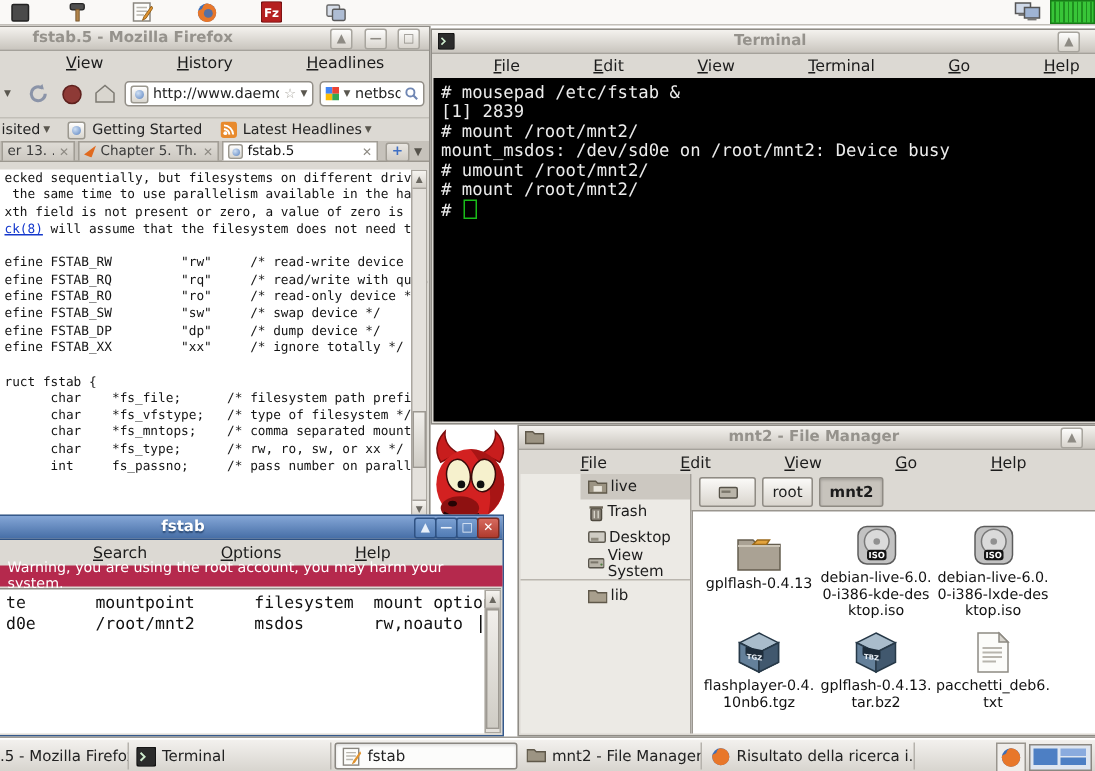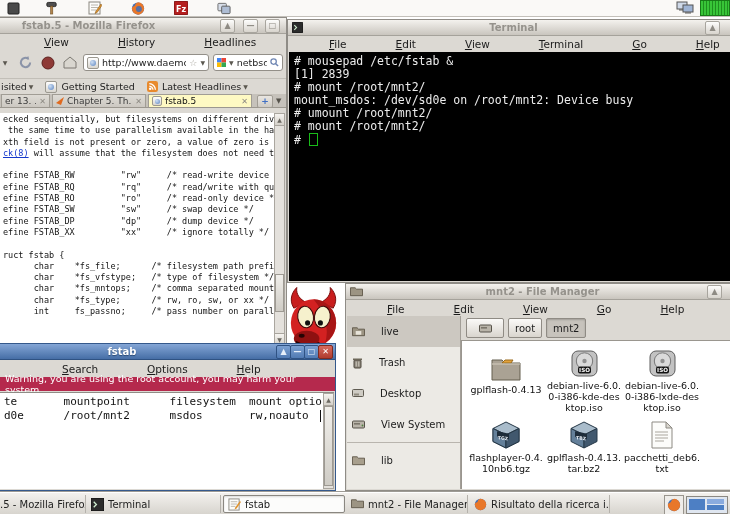--- a/index.html
+++ b/index.html
@@ -28,45 +28,45 @@
         display:flex;align-items:center;font-size:9.5px;color:#222;box-sizing:border-box;padding:0 3px;}
   .fav{width:10px;height:10px;border:1px solid #9b988f;border-radius:2px;
        background:linear-gradient(#fefefe,#d9d6cf);display:inline-flex;align-items:center;justify-content:center;flex:none;}
   .dot{width:6px;height:6px;border-radius:50%;background:radial-gradient(circle at 35% 35%,#cfe0f4,#5b83c0);}
   .caret{font-size:6px;color:#5a574f;}
   #ff-bm{height:15px;display:flex;align-items:center;position:relative;font-size:9.5px;color:#222;}
   #ff-tabs{height:13px;background:#c6c2bb;position:relative;border-bottom:1px solid #9b978f;}
   .tab{position:absolute;top:0;height:13px;background:linear-gradient(#dedbd5,#ccc8c1);border:1px solid #a19d95;
        border-bottom:none;display:flex;align-items:center;font-size:9px;color:#3a3a3a;
        box-sizing:border-box;padding:0 3px;overflow:hidden;white-space:nowrap;}
-  .tab.active{background:#fef9c3;color:#111;justify-content:flex-end;}
+  .tab.active{background:#ffffff;color:#111;justify-content:flex-end;}
   .tab .x{margin-left:auto;color:#8d8a83;font-size:8px;padding-left:3px;}
   .tab .lbl{overflow:hidden;text-overflow:clip;white-space:nowrap;}
   #ff-content{position:absolute;left:1px;right:1px;top:95px;bottom:1px;background:#fff;overflow:hidden;}
   .man{font-family:"DejaVu Sans Mono",monospace;font-size:8.5px;line-height:11.3px;color:#141414;white-space:pre;}
   .manlink{color:#1438cc;text-decoration:underline;}
   
   .sb{position:absolute;width:11px;background:#e4e1dc;border:1px solid #aaa69f;box-sizing:border-box;}
   .sbbtn{position:absolute;left:0;width:9px;height:11px;background:linear-gradient(#f6f4f0,#d4d0c9);
          border-bottom:1px solid #a8a49d;color:#6b6861;font-size:6px;text-align:center;line-height:11px;}
   .sbthumb{position:absolute;left:0;width:9px;background:linear-gradient(#f1efeb,#cfccc5);
            border:1px solid #9d9992;box-sizing:border-box;}
   
   #term-screen{position:absolute;left:1px;right:1px;top:32px;bottom:1px;background:#000;overflow:hidden;}
   .tline{font-family:"DejaVu Sans Mono",monospace;font-size:11.5px;line-height:13px;color:#ececec;white-space:pre;}
   .tcursor{display:inline-block;width:7px;height:11px;border:1px solid #19bb19;vertical-align:-2px;margin-left:1px;}
   
   #fm-side{position:absolute;left:1px;top:32px;bottom:1px;width:113px;background:#eceae5;border-right:1px solid #a29e97;}
-  .side-item{height:31px;display:flex;align-items:center;font-size:10px;color:#1c1c1c;padding-left:5px;gap:16px;}
+  .side-item{height:17px;display:flex;align-items:center;font-size:10px;color:#1c1c1c;padding-left:5px;gap:2px;margin-left:40px;}
   .side-item.sel{background:#ccc8c1;}
   .side-sep{height:1px;background:#b9b5ae;margin:2px 0;}
   #fm-path{position:absolute;left:115px;right:1px;top:32px;height:24px;display:flex;align-items:center;gap:4px;padding-left:5px;}
   .pbtn{height:18px;border:1px solid #8f8b84;border-radius:2px;background:linear-gradient(#fbfaf8,#d9d5ce);
         font-size:10px;color:#1c1c1c;display:flex;align-items:center;padding:0 6px;}
-  .pbtn.cur{font-weight:normal;background:#c7c3bc;box-shadow:inset 0 1px 2px #00000033;}
+  .pbtn.cur{font-weight:bold;background:#c7c3bc;box-shadow:inset 0 1px 2px #00000033;}
   #fm-view{position:absolute;left:115px;right:1px;top:56px;bottom:1px;background:#fff;border:1px solid #9a968f;
            border-right:none;border-bottom:none;overflow:hidden;padding:6px 0 0 5px;box-sizing:border-box;}
   .frow{display:flex;}
   .fcell{width:78px;display:flex;flex-direction:column;align-items:center;margin-bottom:6px;}
   .fcell .icon{height:30px;display:flex;align-items:flex-end;justify-content:center;}
   .fname{font-size:9.5px;color:#111;text-align:center;max-width:76px;word-break:break-all;line-height:11px;margin-top:3px;}
   
   #warn{height:14px;background:#b5294d;color:#fff;font-size:9.5px;display:flex;align-items:center;}
   #ed-text{position:absolute;left:1px;right:1px;top:48px;bottom:1px;background:#fff;border-top:1px solid #8f8c86;overflow:hidden;}
   .eline{font-family:"DejaVu Sans Mono",monospace;font-size:11px;line-height:13.5px;color:#111;white-space:pre;}

